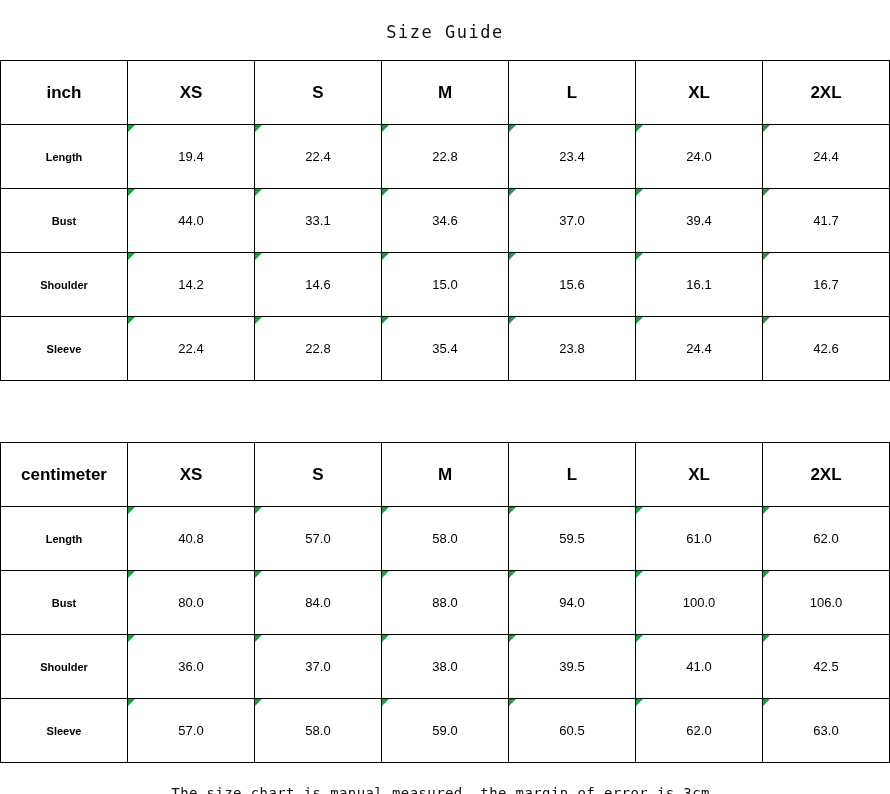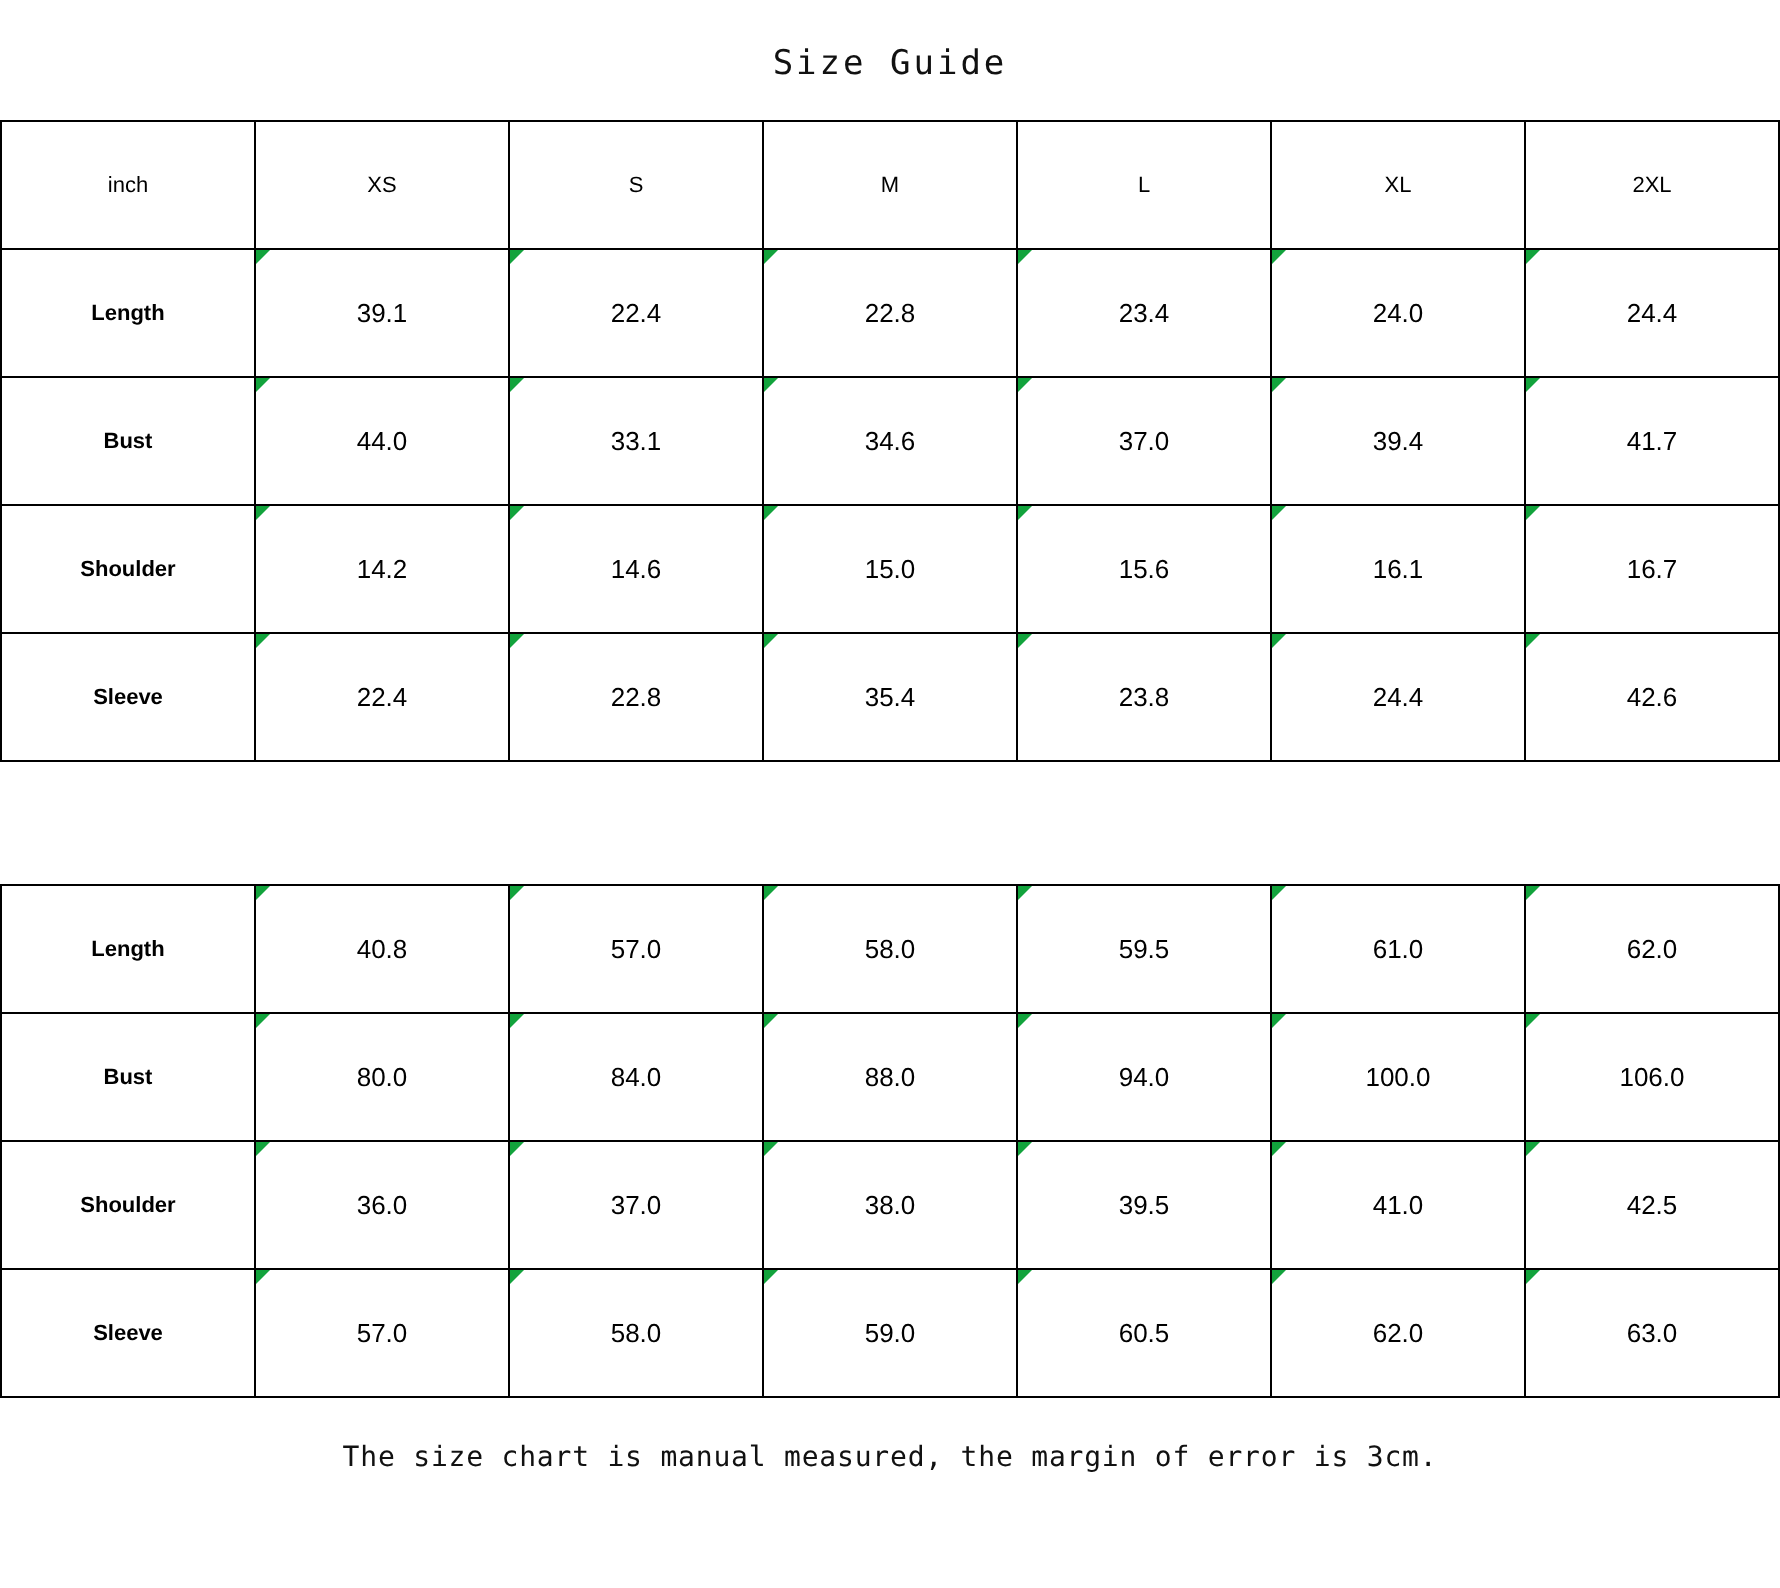--- a/index.html
+++ b/index.html
@@ -40,22 +40,22 @@
     height: 61px;
     text-align: center;
     vertical-align: middle;
     font-family: "Liberation Sans", sans-serif;
     font-size: 13px;
     color: #000000;
     position: relative;
     background: #ffffff;
   }
   table.size-table td.hdr {
-    font-weight: normal;
-    font-size: 11px;
+    font-weight: bold;
+    font-size: 17px;
   }
   table.size-table td.rowlabel {
     font-weight: bold;
     font-size: 11px;
   }
   
   table.size-table col.c0 { width: 127px; }
   table.size-table col.cx { width: 127px; }
 
   
@@ -107,21 +107,21 @@
           <td class="hdr">inch</td>
           <td class="hdr">XS</td>
           <td class="hdr">S</td>
           <td class="hdr">M</td>
           <td class="hdr">L</td>
           <td class="hdr">XL</td>
           <td class="hdr">2XL</td>
         </tr>
         <tr>
           <td class="rowlabel">Length</td>
-          <td class="mark">39.1</td>
+          <td class="mark">19.4</td>
           <td class="mark">22.4</td>
           <td class="mark">22.8</td>
           <td class="mark">23.4</td>
           <td class="mark">24.0</td>
           <td class="mark">24.4</td>
         </tr>
         <tr>
           <td class="rowlabel">Bust</td>
           <td class="mark">44.0</td>
           <td class="mark">33.1</td>
@@ -160,20 +160,29 @@
           <col class="c0">
           <col class="cx">
           <col class="cx">
           <col class="cx">
           <col class="cx">
           <col class="cx">
           <col class="cx">
         </colgroup>
       <tbody>
         <tr>
+          <td class="hdr">centimeter</td>
+          <td class="hdr">XS</td>
+          <td class="hdr">S</td>
+          <td class="hdr">M</td>
+          <td class="hdr">L</td>
+          <td class="hdr">XL</td>
+          <td class="hdr">2XL</td>
+        </tr>
+        <tr>
           <td class="rowlabel">Length</td>
           <td class="mark">40.8</td>
           <td class="mark">57.0</td>
           <td class="mark">58.0</td>
           <td class="mark">59.5</td>
           <td class="mark">61.0</td>
           <td class="mark">62.0</td>
         </tr>
         <tr>
           <td class="rowlabel">Bust</td>

